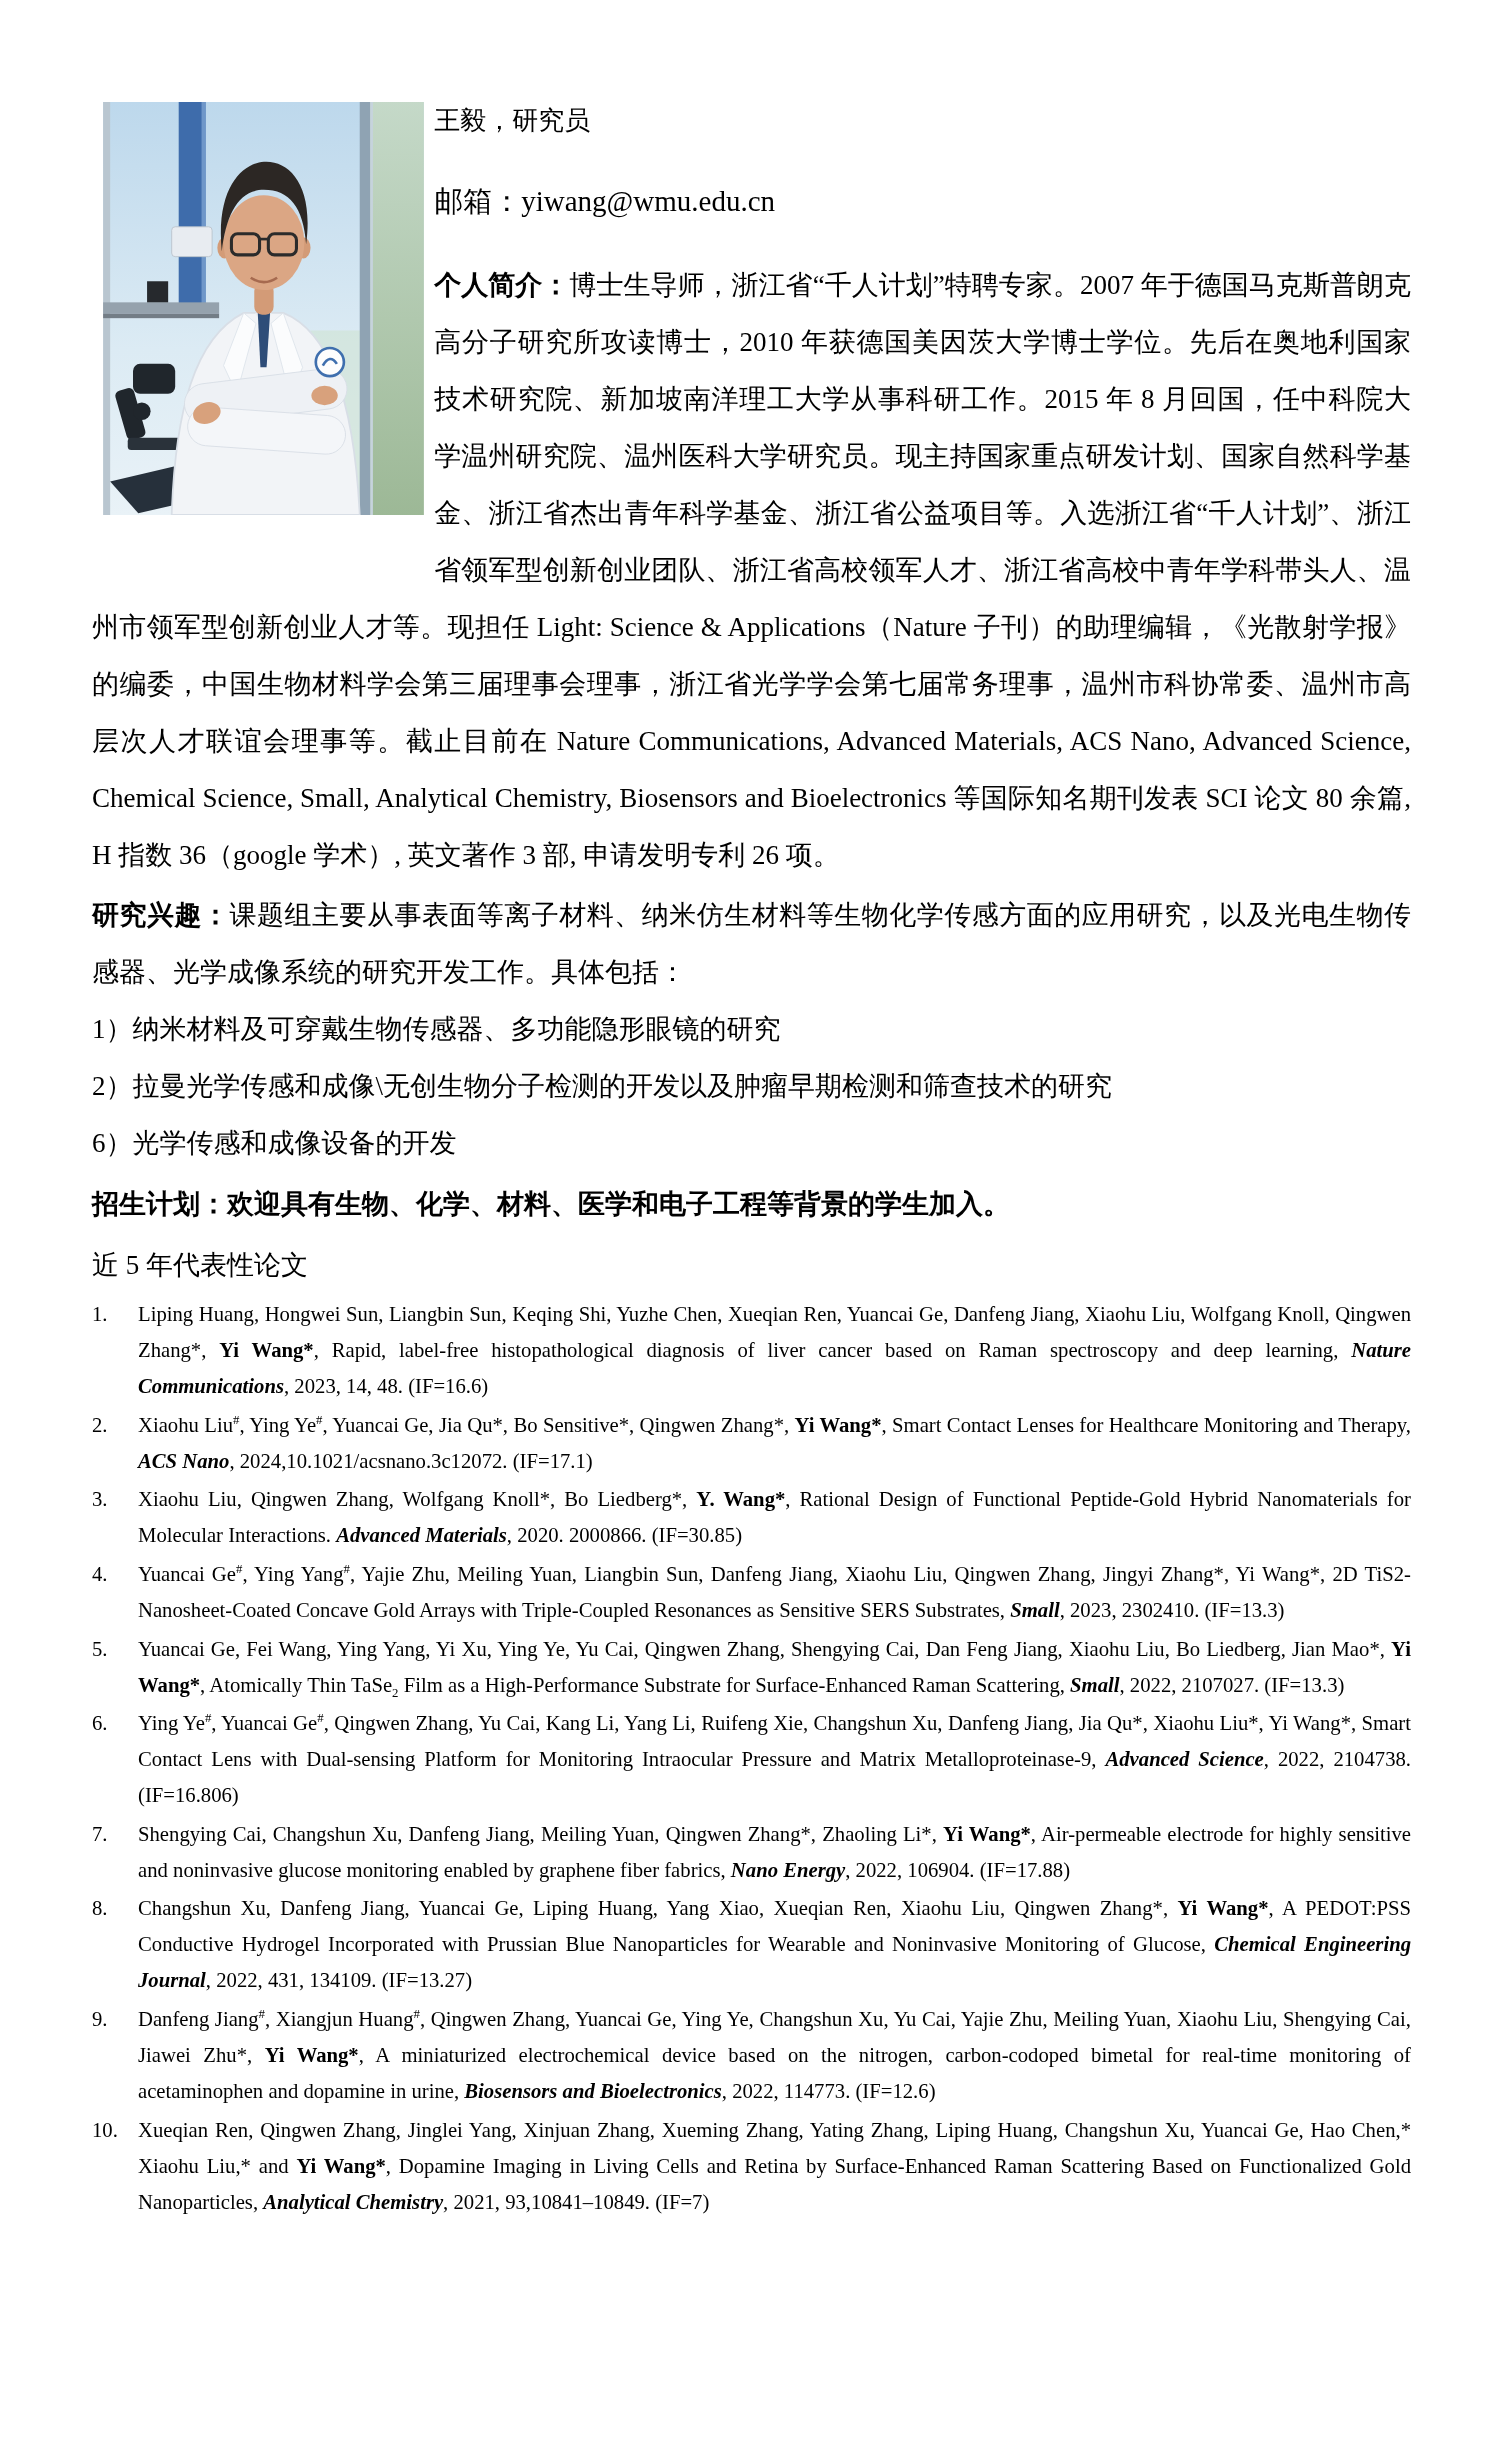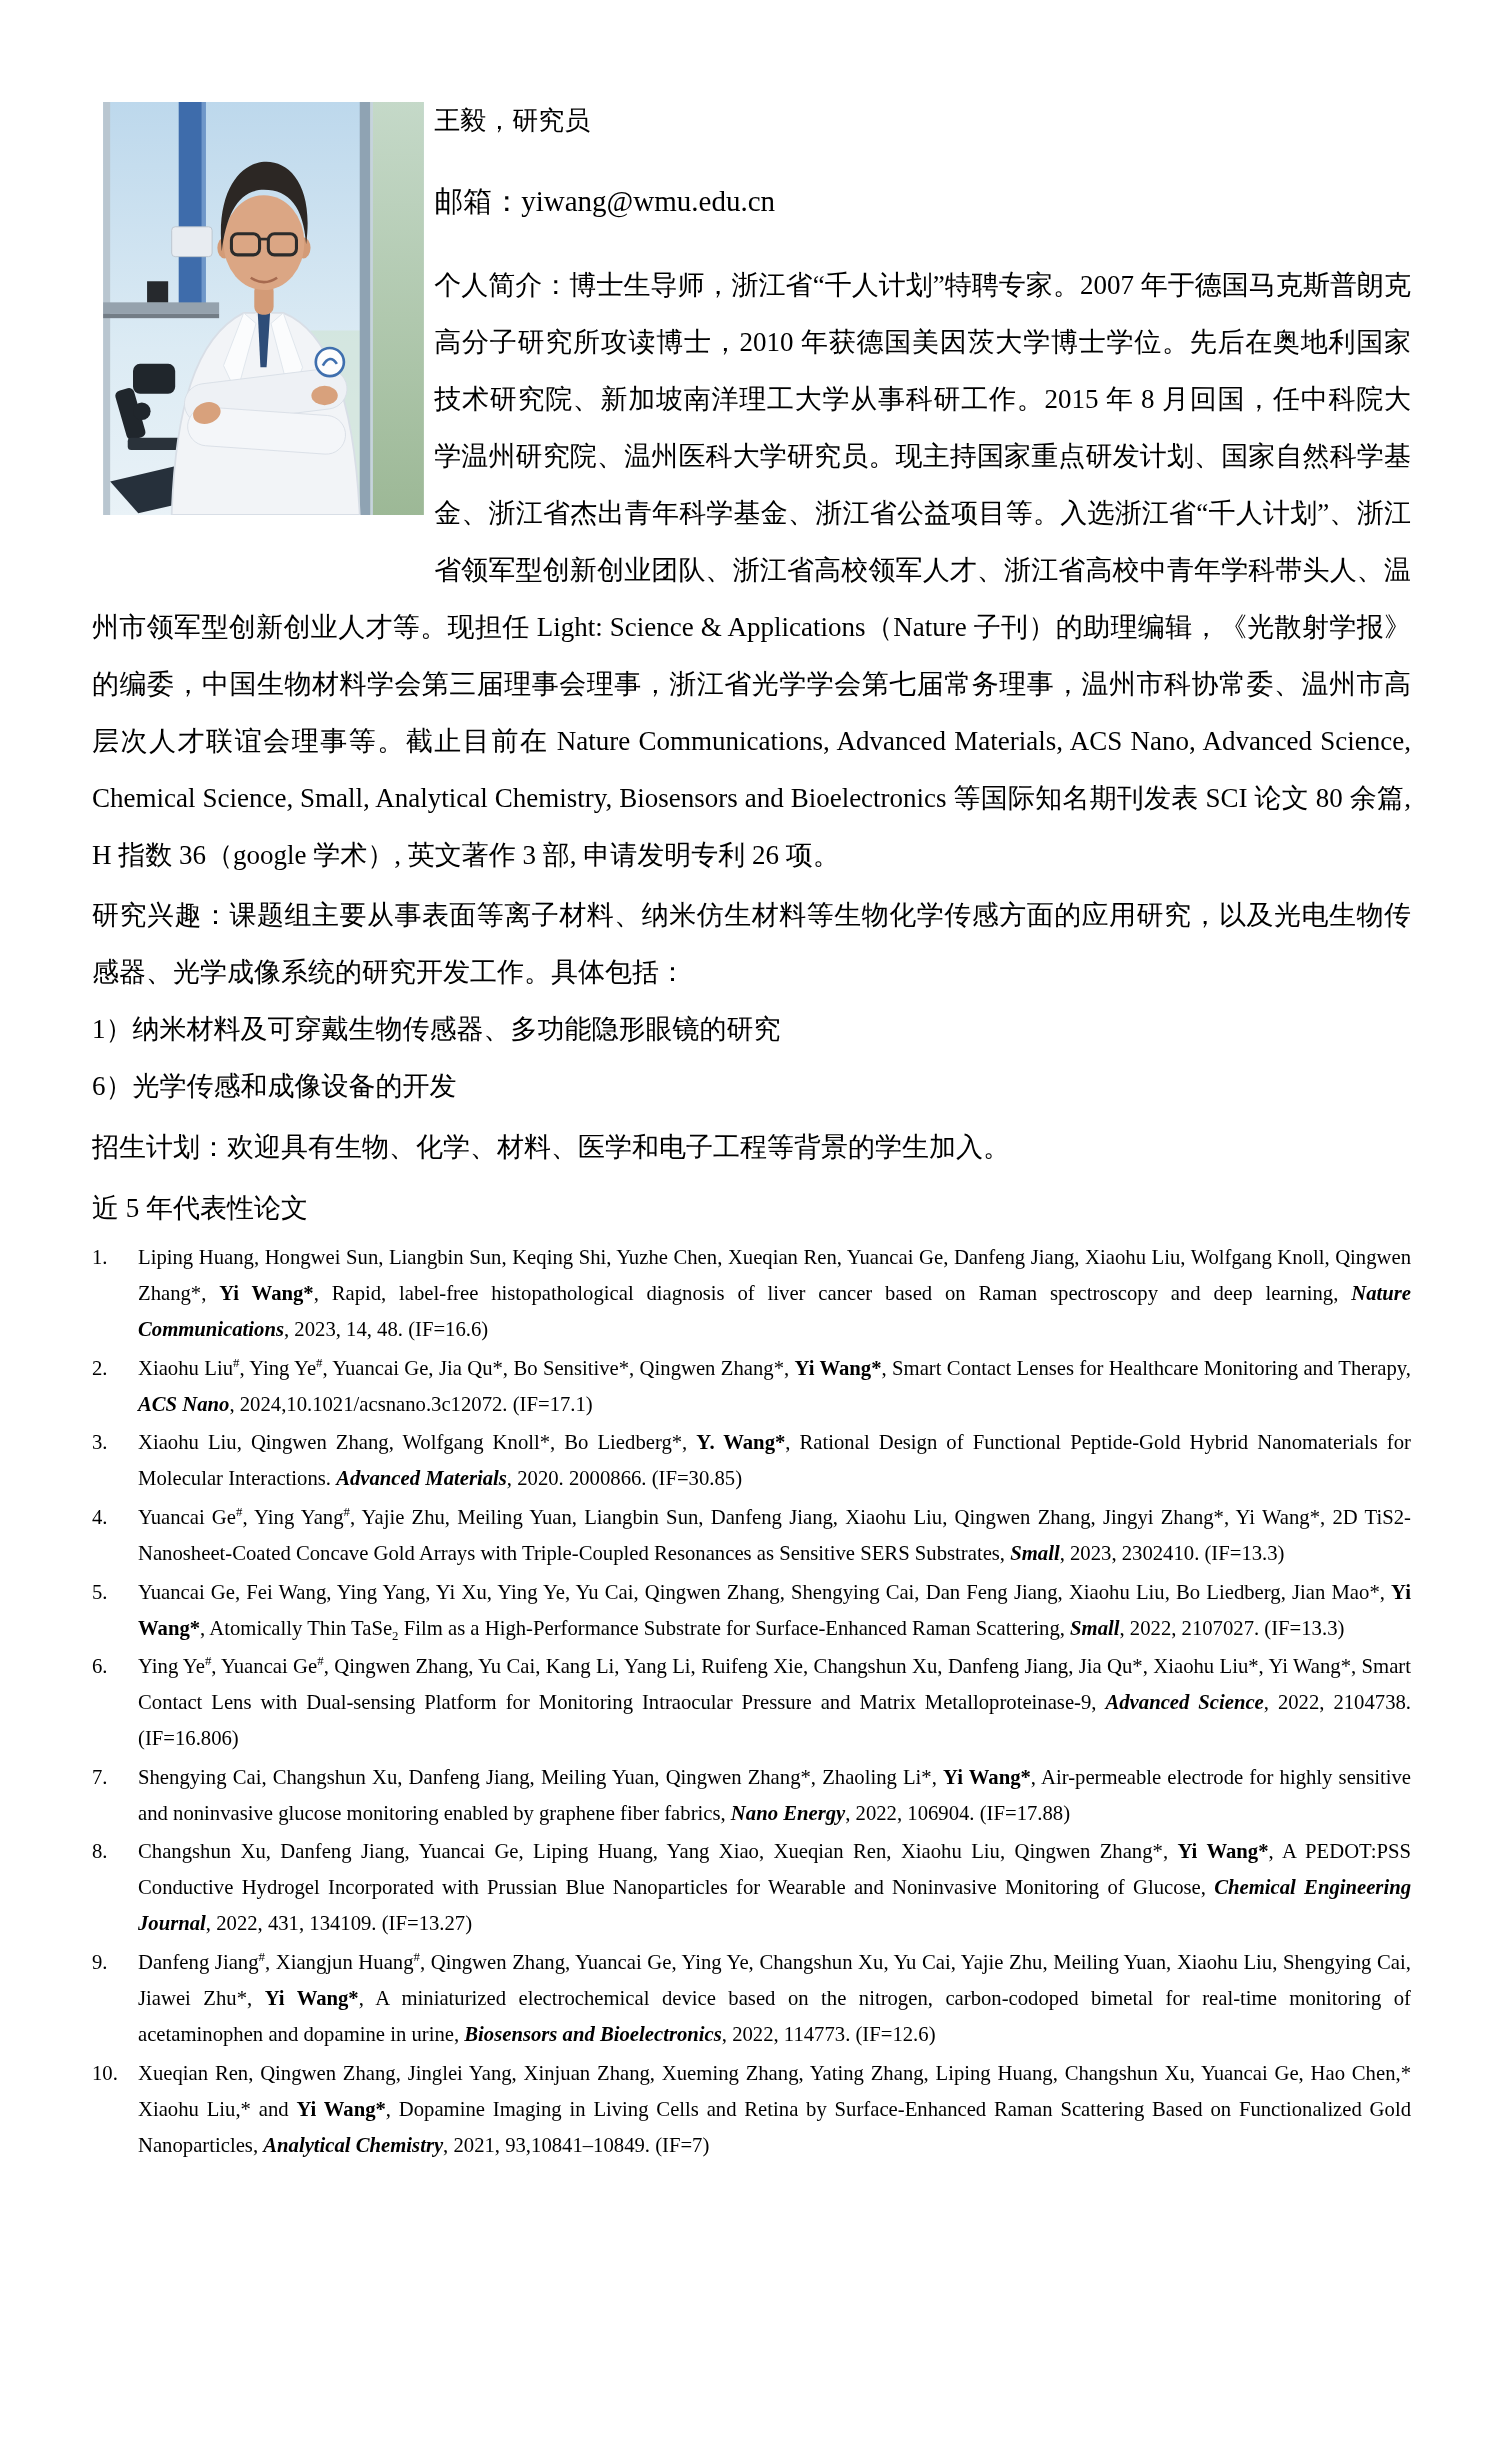--- a/index.html
+++ b/index.html
@@ -9,21 +9,21 @@
 
   
   .photo{float:left;width:321px;height:413px;margin:3.5px 10.6px 30px 10.6px;}
   .photo svg{display:block;width:100%;height:100%;}
 
   
   .cn{font-size:27px;line-height:57px;text-align:justify;margin:0;}
   .name{font-size:26px;line-height:37px;margin:3.5px 0 0;}
   .email{font-size:29px;line-height:37px;margin:44px 0 0;}
   .intro{margin-top:37px;}
-  .bold{font-weight:normal;}
+  .bold{font-weight:bold;}
   .latin{font-family:"Liberation Serif","DejaVu Serif",serif;}
 
   .section{margin-top:3.5px;}
   .pub-heading{font-weight:normal;font-size:27px;line-height:55px;margin:5.3px 0 1.8px;}
 
   
   .pub-list{margin-top:3.5px;}
   .pub-item{display:flex;font-size:20.7px;line-height:36px;margin:0 0 2.6px;}
   .pub-no{flex:0 0 46px;}
   .pub-body{flex:1;text-align:justify;}
@@ -94,20 +94,21 @@
     </svg>
   </div>
 
   <p class="cn name">王毅，研究员</p>
   <p class="cn email"><span>邮箱：</span><span class="latin">yiwang@wmu.edu.cn</span></p>
 
   <p class="cn intro"><span class="bold">个人简介：</span><span>博士生导师，浙江省“千人计划”特聘专家。2007 年于德国马克斯普朗克高分子研究所攻读博士，2010 年获德国美因茨大学博士学位。先后在奥地利国家技术研究院、新加坡南洋理工大学从事科研工作。2015 年 8 月回国，任中科院大学温州研究院、温州医科大学研究员。现主持国家重点研发计划、国家自然科学基金、浙江省杰出青年科学基金、浙江省公益项目等。入选浙江省“千人计划”、浙江省领军型创新创业团队、浙江省高校领军人才、浙江省高校中青年学科带头人、温州市领军型创新创业人才等。现担任 Light: Science &amp; Applications（Nature 子刊）的助理编辑，《光散射学报》的编委，中国生物材料学会第三届理事会理事，浙江省光学学会第七届常务理事，温州市科协常委、温州市高层次人才联谊会理事等。截止目前在 Nature Communications, Advanced Materials, ACS Nano, Advanced Science, Chemical Science, Small, Analytical Chemistry, Biosensors and Bioelectronics 等国际知名期刊发表 SCI 论文 80 余篇, H 指数 36（google 学术）, 英文著作 3 部, 申请发明专利 26 项。</span></p>
 
   <p class="cn section"><span class="bold">研究兴趣：</span><span>课题组主要从事表面等离子材料、纳米仿生材料等生物化学传感方面的应用研究，以及光电生物传感器、光学成像系统的研究开发工作。具体包括：</span></p>
   <p class="cn">1）纳米材料及可穿戴生物传感器、多功能隐形眼镜的研究</p>
+  <p class="cn">2）拉曼光学传感和成像\无创生物分子检测的开发以及肿瘤早期检测和筛查技术的研究</p>
   <p class="cn">6）光学传感和成像设备的开发</p>
 
   <p class="cn bold section"><span>招生计划：</span><span>欢迎具有生物、化学、材料、医学和电子工程等背景的学生加入。</span></p>
 
   <p class="cn pub-heading">近 5 年代表性论文</p>
   <div class="pub-list">
       <div class="pub-item">
         <span class="pub-no">1.</span>
         <span class="pub-body"><span>Liping Huang, Hongwei Sun, Liangbin Sun, Keqing Shi, Yuzhe Chen, Xueqian Ren, Yuancai Ge, Danfeng Jiang, Xiaohu Liu, Wolfgang Knoll, Qingwen Zhang*, </span><span class="b">Yi Wang*</span><span>, Rapid, label-free histopathological diagnosis of liver cancer based on Raman spectroscopy and deep learning, </span><span class="bi">Nature Communications</span><span>, 2023, 14, 48. (IF=16.6)</span></span>
       </div>

